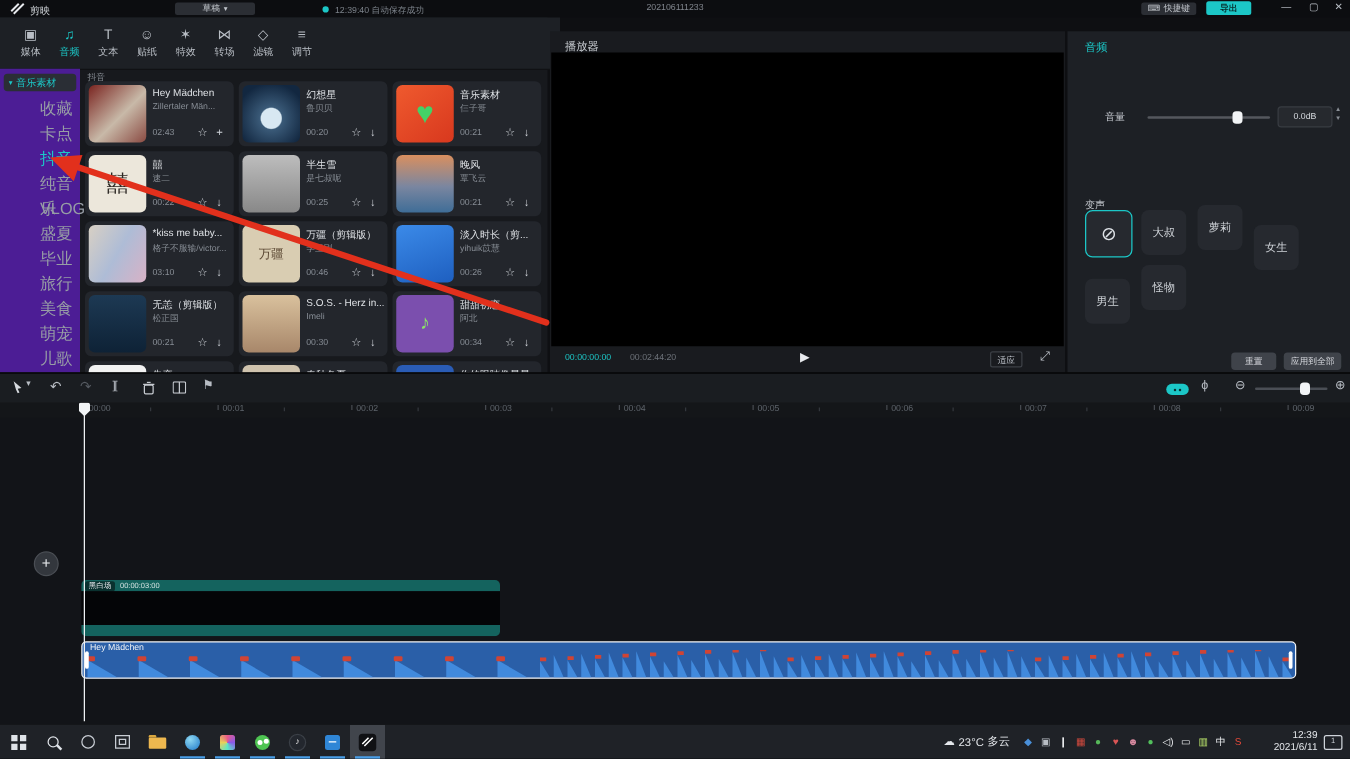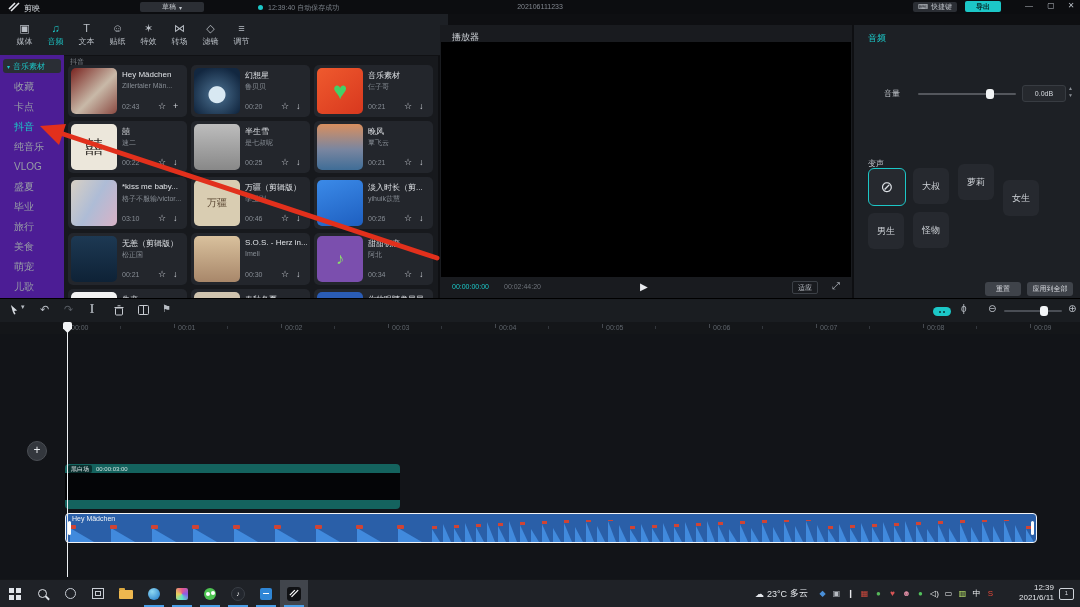--- a/index.html
+++ b/index.html
@@ -23,21 +23,21 @@
   #leftpanel{position:absolute;left:0;top:14px;width:438px;height:284px;background:#17191d;}
   #ribbon{position:absolute;left:0;top:0;width:438px;height:41px;background:#1d2025;border-bottom:1px solid #101114;display:flex;align-items:center;padding-left:10px;gap:2px;}
   .ribbon-item{width:29px;display:flex;flex-direction:column;align-items:center;gap:2px;color:#b9bec5;}
   .ribbon-item .ric{font-size:11px;line-height:12px;}
   .ribbon-item .rlb{font-size:8px;}
   .ribbon-item.active{color:#1cc7c7;}
 
   #sidebar{position:absolute;left:0;top:41px;width:64px;height:243px;background:#4c1d95;}
   .side-header{margin:4px 3px 4px 3px;height:14px;background:#2a2e35;border-radius:3px;color:#1cc7c7;font-size:8px;display:flex;align-items:center;gap:3px;padding-left:4px;}
   .side-header .chev{font-size:6px;}
-  .side-item{height:20px;line-height:20px;padding-left:14px;font-size:10px;color:#979da5;}
+  .side-item{height:20px;line-height:20px;padding-left:32px;font-size:13px;color:#979da5;}
   .side-item.active{color:#1cc7c7;}
 
   #grid{position:absolute;left:64px;top:41px;width:374px;height:243px;overflow:hidden;}
   .grid-header{position:absolute;left:6px;top:2px;font-size:7px;color:#83888f;}
   .card{position:absolute;width:119px;height:52px;background:#23262c;border-radius:5px;}
   .thumb{position:absolute;left:3px;top:3px;width:46px;height:46px;border-radius:5px;overflow:hidden;display:flex;align-items:center;justify-content:center;}
   .card-title{position:absolute;left:54px;top:5px;width:62px;font-size:8px;color:#dfe2e6;white-space:nowrap;overflow:hidden;}
   .card-artist{position:absolute;left:54px;top:17px;width:62px;font-size:7px;color:#878d95;white-space:nowrap;overflow:hidden;}
   .card-dur{position:absolute;left:54px;top:38px;font-size:7px;color:#878d95;}
   .card-star{position:absolute;left:90px;top:36px;font-size:9px;color:#cfd3d9;}
@@ -461,21 +461,21 @@
       </div>
 
       <div class="voice-tile idx-1" style="left: 104px; top: 139px;">
         <span>萝莉</span>
       </div>
 
       <div class="voice-tile idx-2" style="left: 149px; top: 155px;">
         <span>女生</span>
       </div>
 
-      <div class="voice-tile idx-3" style="left: 14px; top: 188px; text-align: right;">
+      <div class="voice-tile idx-3" style="left: 14px; top: 198px; text-align: right;">
         <span>男生</span>
       </div>
 
       <div class="voice-tile idx-4" style="left: 59px; top: 187px;">
         <span>怪物</span>
       </div>
     </div>
 
   <div class="ins-btn" style="left:131px;top:257px;width:36px;">
     <span>重置</span>

